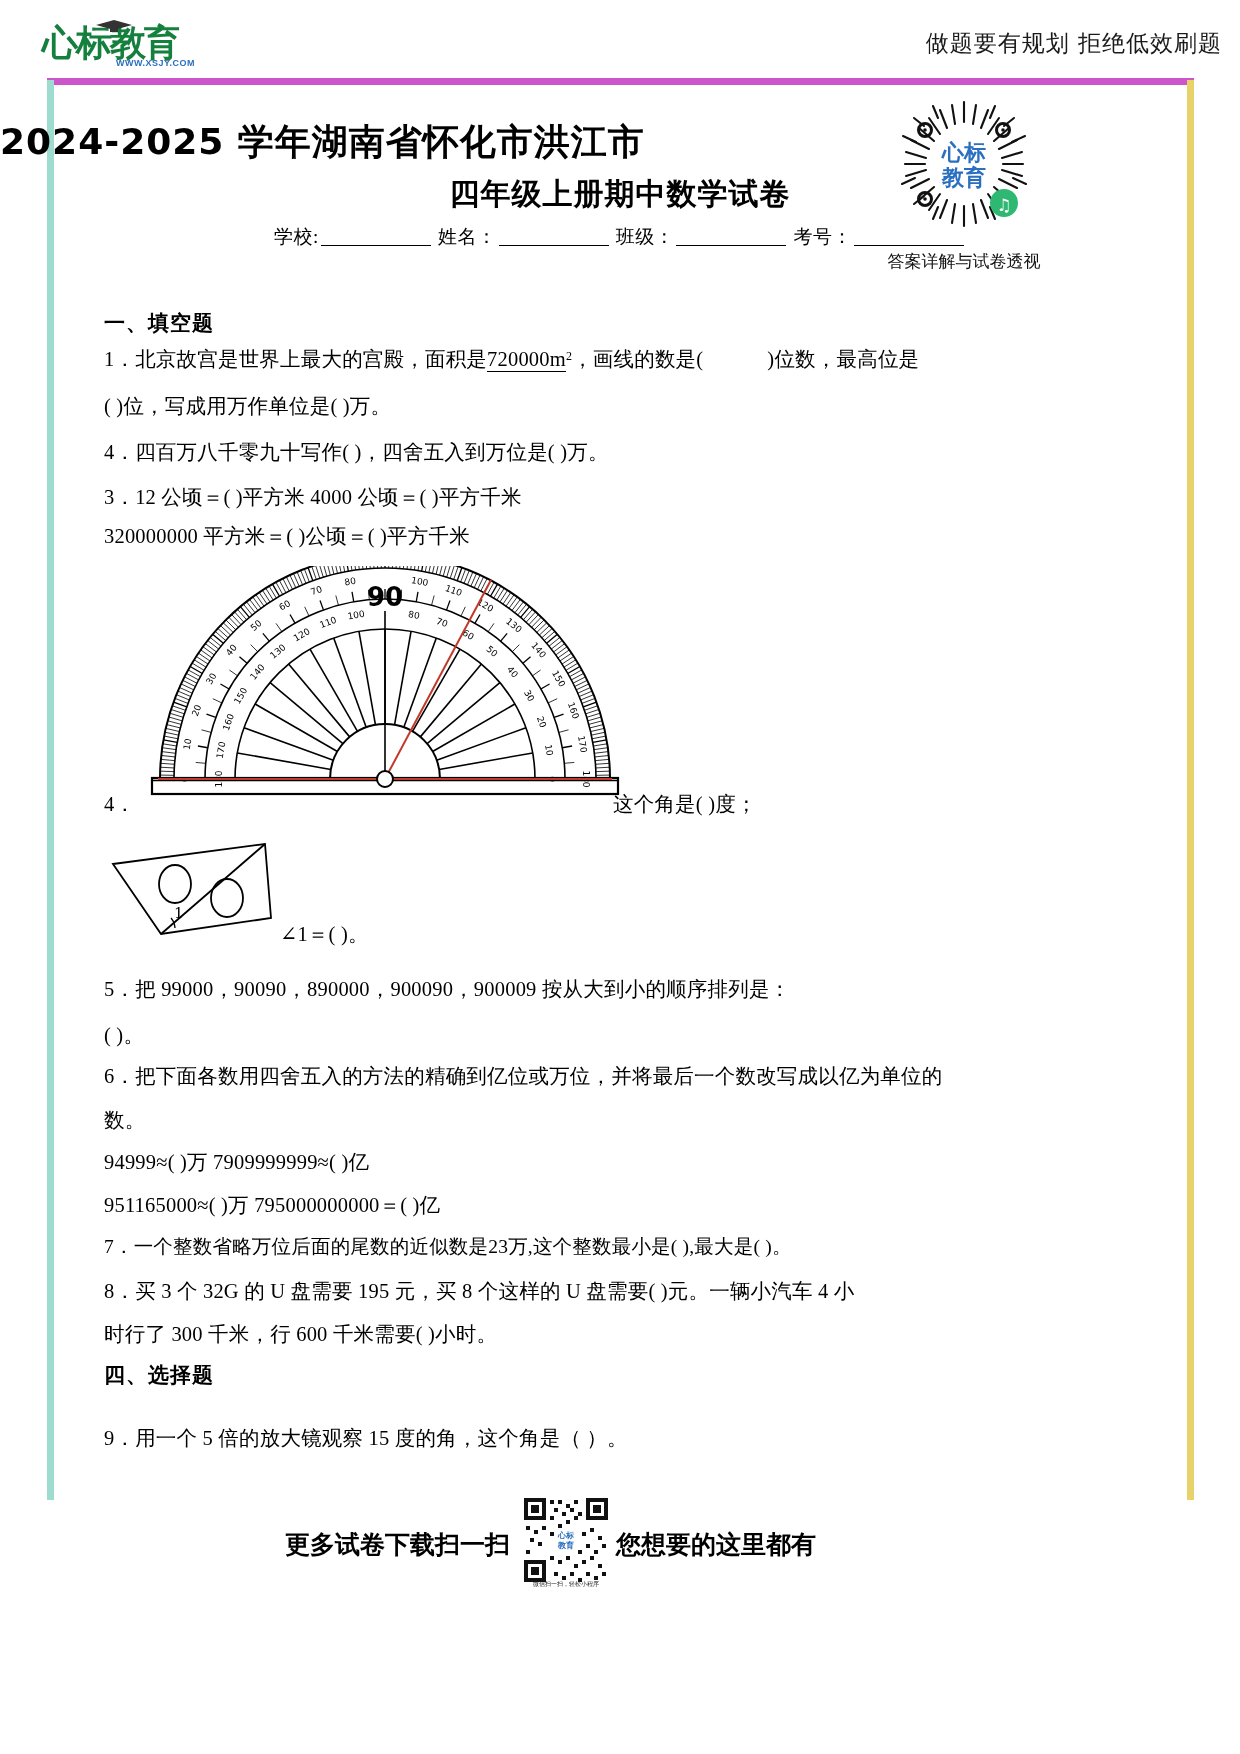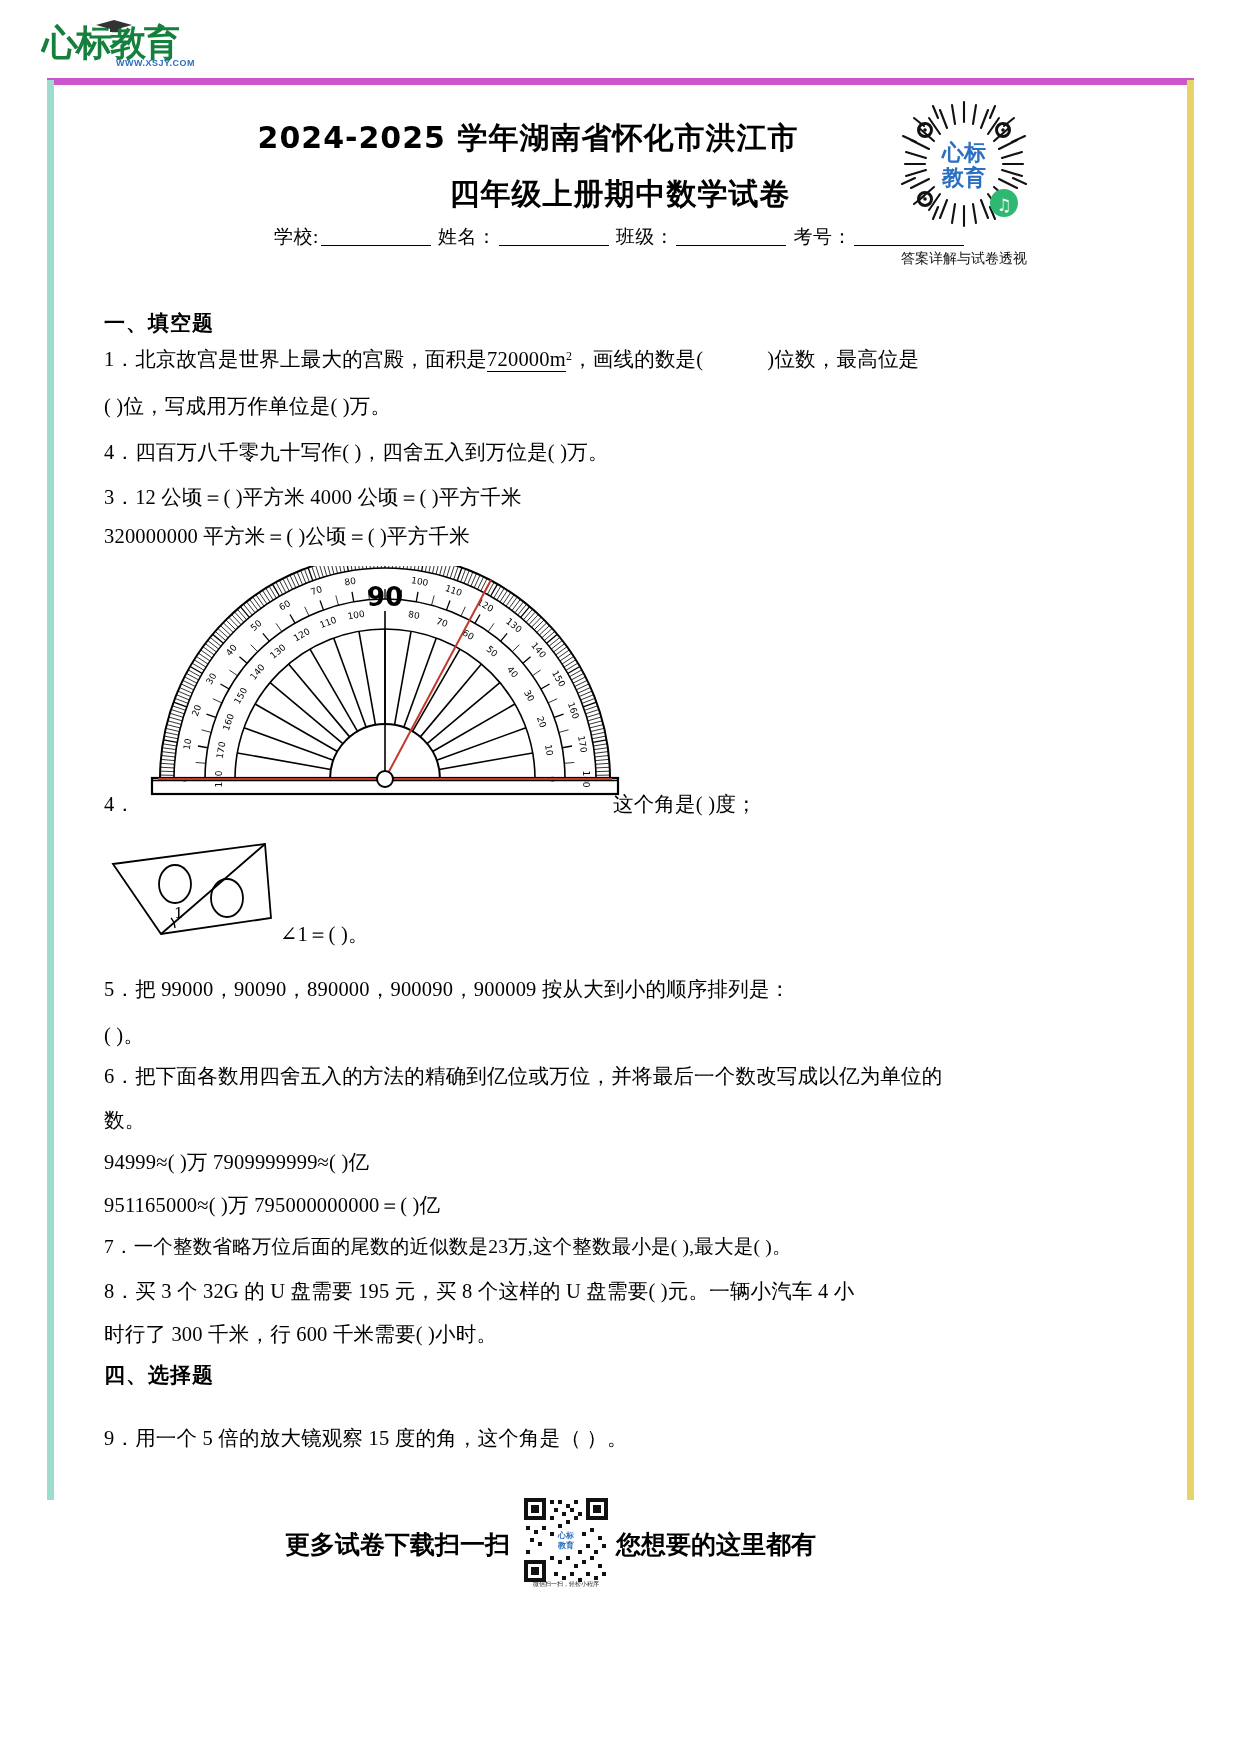--- a/index.html
+++ b/index.html
@@ -28,40 +28,40 @@
     position:absolute;right:18px;top:28px;
     font-family:"DejaVu Sans",sans-serif;font-size:23px;color:#1a1a1a;
     white-space:nowrap;letter-spacing:1px;
   }
   
   .rule-top{position:absolute;left:47px;top:78px;width:1147px;height:7px;background:#cc55cc;}
   .rule-left{position:absolute;left:47px;top:80px;width:7px;height:1420px;background:#9fdcd0;}
   .rule-right{position:absolute;left:1187px;top:80px;width:7px;height:1420px;background:#e8d26a;}
   
   .title1{
-    position:absolute;left:0;top:118px;width:1056px;text-align:center;
-    font-family:"DejaVu Sans",sans-serif;font-weight:bold;font-size:30px;letter-spacing:1px;
+    position:absolute;left:0;top:118px;width:1056px;text-align:left;
+    font-family:"DejaVu Sans",sans-serif;font-weight:bold;font-size:36px;letter-spacing:1px;
   }
   .title2{
     position:absolute;left:0;top:174px;width:1240px;text-align:center;
     font-family:"DejaVu Sans",sans-serif;font-weight:bold;font-size:30px;letter-spacing:1px;
   }
   .infoline{
     position:absolute;left:0;top:224px;width:1240px;text-align:center;
     font-size:19px;letter-spacing:.5px;
   }
   .infoline .blank{
     display:inline-block;border-bottom:1.6px solid #000;width:110px;height:20px;
     vertical-align:-3px;margin:0 2px;
   }
   
   .qrbox{position:absolute;left:900px;top:100px;width:128px;height:128px;}
   .qr-label{
     position:absolute;left:880px;top:250px;width:168px;text-align:center;
-    font-family:"DejaVu Sans",sans-serif;font-size:14px;color:#111;
+    font-family:"DejaVu Sans",sans-serif;font-size:17px;color:#111;
   }
   
   .sec{
     position:absolute;font-family:Liberation Sans, sans-serif;font-weight:bold;
     font-size:21px;letter-spacing:1px;left:104px;
   }
   .q{
     position:absolute;left:104px;font-size:20.5px;letter-spacing:.2px;
     white-space:nowrap;
   }
@@ -92,20 +92,21 @@
 
 <div class="topband">
   <div class="logo">
     <svg class="cap" viewBox="0 0 36 13">
       <polygon points="18,0 36,5 18,10 0,5" fill="#333"></polygon>
       <rect x="14" y="8" width="8" height="4" fill="#333"></rect>
     </svg>
     <div class="lg-text">心标教育</div>
     <div class="lg-url">WWW.XSJY.COM</div>
   </div>
+  <div class="slogan">做题要有规划 拒绝低效刷题</div>
 </div>
 
 <div class="rule-top"></div>
 <div class="rule-left"></div>
 <div class="rule-right"></div>
 
 <div class="title1">2024-2025 学年湖南省怀化市洪江市</div>
 <div class="title2">四年级上册期中数学试卷</div>
 
 <div class="infoline">

